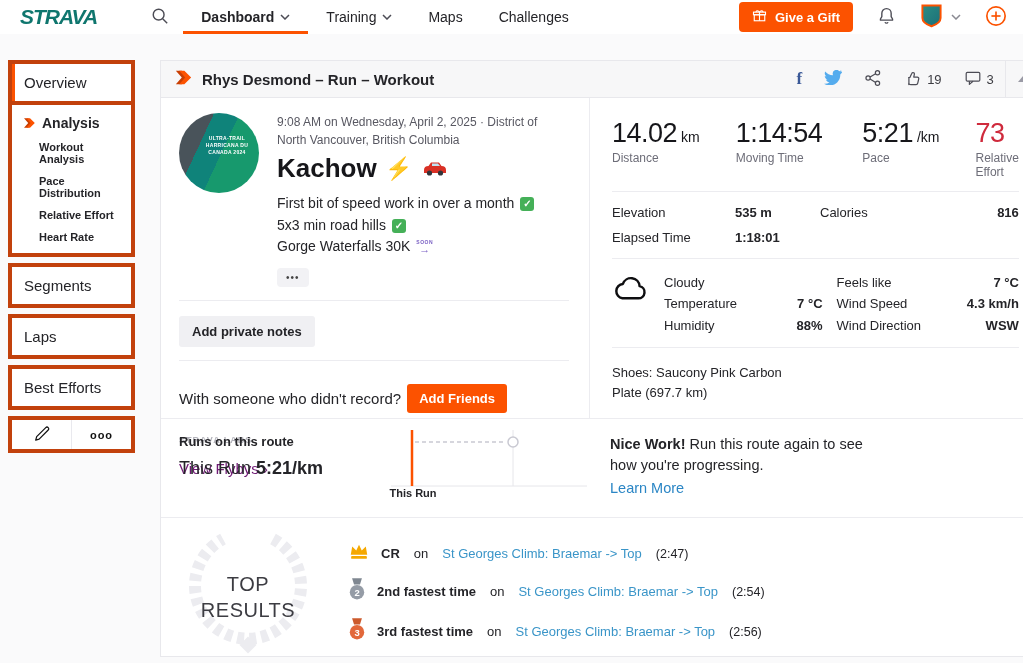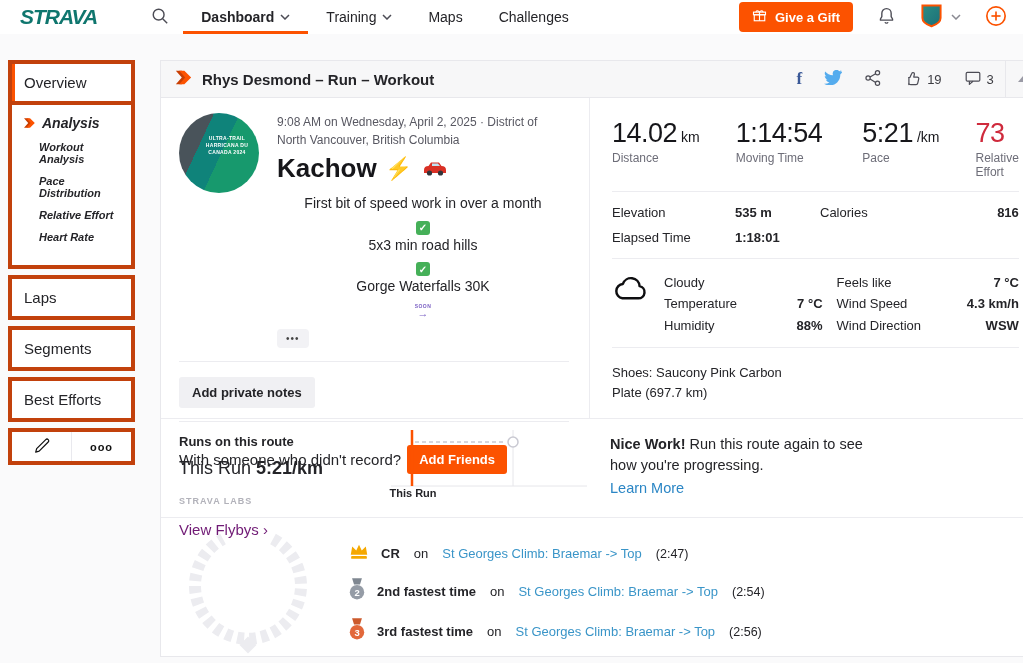--- a/index.html
+++ b/index.html
@@ -29,21 +29,21 @@
 
   
   .page { display:flex; padding:26px 14px 0 8px; gap:25px; }
 
   
   .sidebar { width:127px; flex:none; font-size:15px; }
   .side-box { background:#fff; border:4px solid #c2410c; margin-bottom:6px; }
   .side-box.joined { margin-bottom:0; border-bottom:none; }
   .side-row { position:relative; padding:10px 12px; cursor:pointer; }
   .side-row.active::before { content:""; position:absolute; left:0; top:0; bottom:0; width:3px; background:#fc5200; }
-  .analysis-box { padding:10px 12px 22px;font-style:italic; }
+  .analysis-box { padding:10px 12px 10px; }
   .analysis-head { display:flex; align-items:center; gap:6px; font-size:14px; font-weight:bold; cursor:pointer; }
   .sub-item { font-size:11px; font-weight:bold; margin:10px 0 0 15px; cursor:pointer; color:#242428; }
   .tools-box { display:flex; height:37px; align-items:stretch; }
   .tool-cell { flex:1; display:flex; align-items:center; justify-content:center; cursor:pointer;text-align:right; }
   .tool-cell + .tool-cell { border-left:1px solid #e9e9ee; }
   .dots { font-size:11px; font-weight:bold; letter-spacing:1px; color:#111; }
 
   
   .card { flex:1; background:#fff; border:1px solid #e8e8ec; height:597px; display:flex; flex-direction:column; }
   .card-header { height:37px; flex:none; background:#f7f7f8; border-bottom:1px solid #e8e8ec;
@@ -66,21 +66,21 @@
 
   .activity-head { display:flex; gap:18px; }
   .avatar-photo { width:80px; height:80px; border-radius:50%; flex:none; cursor:pointer; overflow:hidden; position:relative;
                   background:linear-gradient(115deg,#49535a 0 30%,#0f837a 30% 52%,#17996d 52% 100%); }
   .avatar-badge { position:absolute; right:6px; top:22px; width:52px; text-align:center; color:#fff;
                   font-size:5px; font-weight:bold; letter-spacing:.3px; line-height:1.4; }
   .date-loc { font-size:12px; color:#585862; line-height:1.5; max-width:300px; }
   .act-title { font-size:26px; font-weight:bold; color:#16161a; margin-top:4px; display:flex; align-items:center; gap:9px; }
   .bolt { color:#fc8a00; font-size:22px; }
   .desc { margin-top:9px; font-size:14px; line-height:1.55; }
-  .desc-line { display:flex; align-items:center; gap:6px;flex-direction:column; }
+  .desc-line { display:flex; align-items:center; gap:6px; }
   .check-ic { width:14px; height:14px; background:#45b058; border-radius:3px; color:#fff; font-size:10px;
               font-weight:bold; display:inline-flex; align-items:center; justify-content:center; }
   .soon-ic { display:inline-flex; flex-direction:column; align-items:center; color:#7b61c4; line-height:1; }
   .soon-ic .s1 { font-size:5px; font-weight:bold; letter-spacing:.5px; }
   .soon-ic .s2 { font-size:11px; font-weight:bold; margin-top:-1px; }
   .more-btn { margin-top:10px; background:#f2f2f5; border:none; border-radius:4px; padding:4px 9px;
               font-size:10px; letter-spacing:1px; color:#444; cursor:pointer; }
   .hr { border-top:1px solid #ececf0; margin-top:13px; }
   .notes-btn { margin-top:15px; display:inline-block; background:#f0f0f3; border:none; border-radius:3px;
                padding:8px 13px; font-size:13px; font-weight:bold; color:#242428; cursor:pointer;
@@ -231,26 +231,26 @@
         </svg>
         <span>Analysis</span>
       </div>
       <div class="sub-item">Workout Analysis</div>
       <div class="sub-item">Pace Distribution</div>
       <div class="sub-item">Relative Effort</div>
       <div class="sub-item">Heart Rate</div>
     </div>
     <div class="side-box">
       <div class="side-row">
-        <span>Laps</span>
+        <span>Segments</span>
       </div>
     </div>
     <div class="side-box">
       <div class="side-row">
-        <span>Segments</span>
+        <span>Laps</span>
       </div>
     </div>
     <div class="side-box">
       <div class="side-row">
         <span>Best Efforts</span>
       </div>
     </div>
     <div class="side-box tools-box">
       <div class="tool-cell">
         <span>
@@ -485,20 +485,24 @@
         <a class="learn-more">Learn More</a>
       </div>
     </section>
 
     <section class="results-row">
       <div class="wreath-wrap">
         <svg width="140" height="132" viewBox="0 0 140 132">
           <path d="M95,12 A53,53 0 1 1 45,12" fill="none" stroke="#ececf0" stroke-width="12" stroke-dasharray="7 5"></path>
           <rect x="64" y="112" width="12" height="12" transform="rotate(45 70 118)" fill="#ececf0"></rect>
         </svg>
+        <div class="wreath-text">
+          <div>TOP</div>
+          <div>RESULTS</div>
+        </div>
       </div>
       <div class="tr-list">
         <div class="tr-row">
           <span>
             <svg width="22" height="19" viewBox="0 0 24 20">
               <path d="M3,13.5 L4.6,4.5 L9,9 L12,2.5 L15,9 L19.4,4.5 L21,13.5 Z" fill="#f5a800"></path>
               <rect x="3.4" y="15" width="17.2" height="3" rx="1" fill="#f5a800"></rect>
             </svg>
           </span>
           <span class="tr-text">

